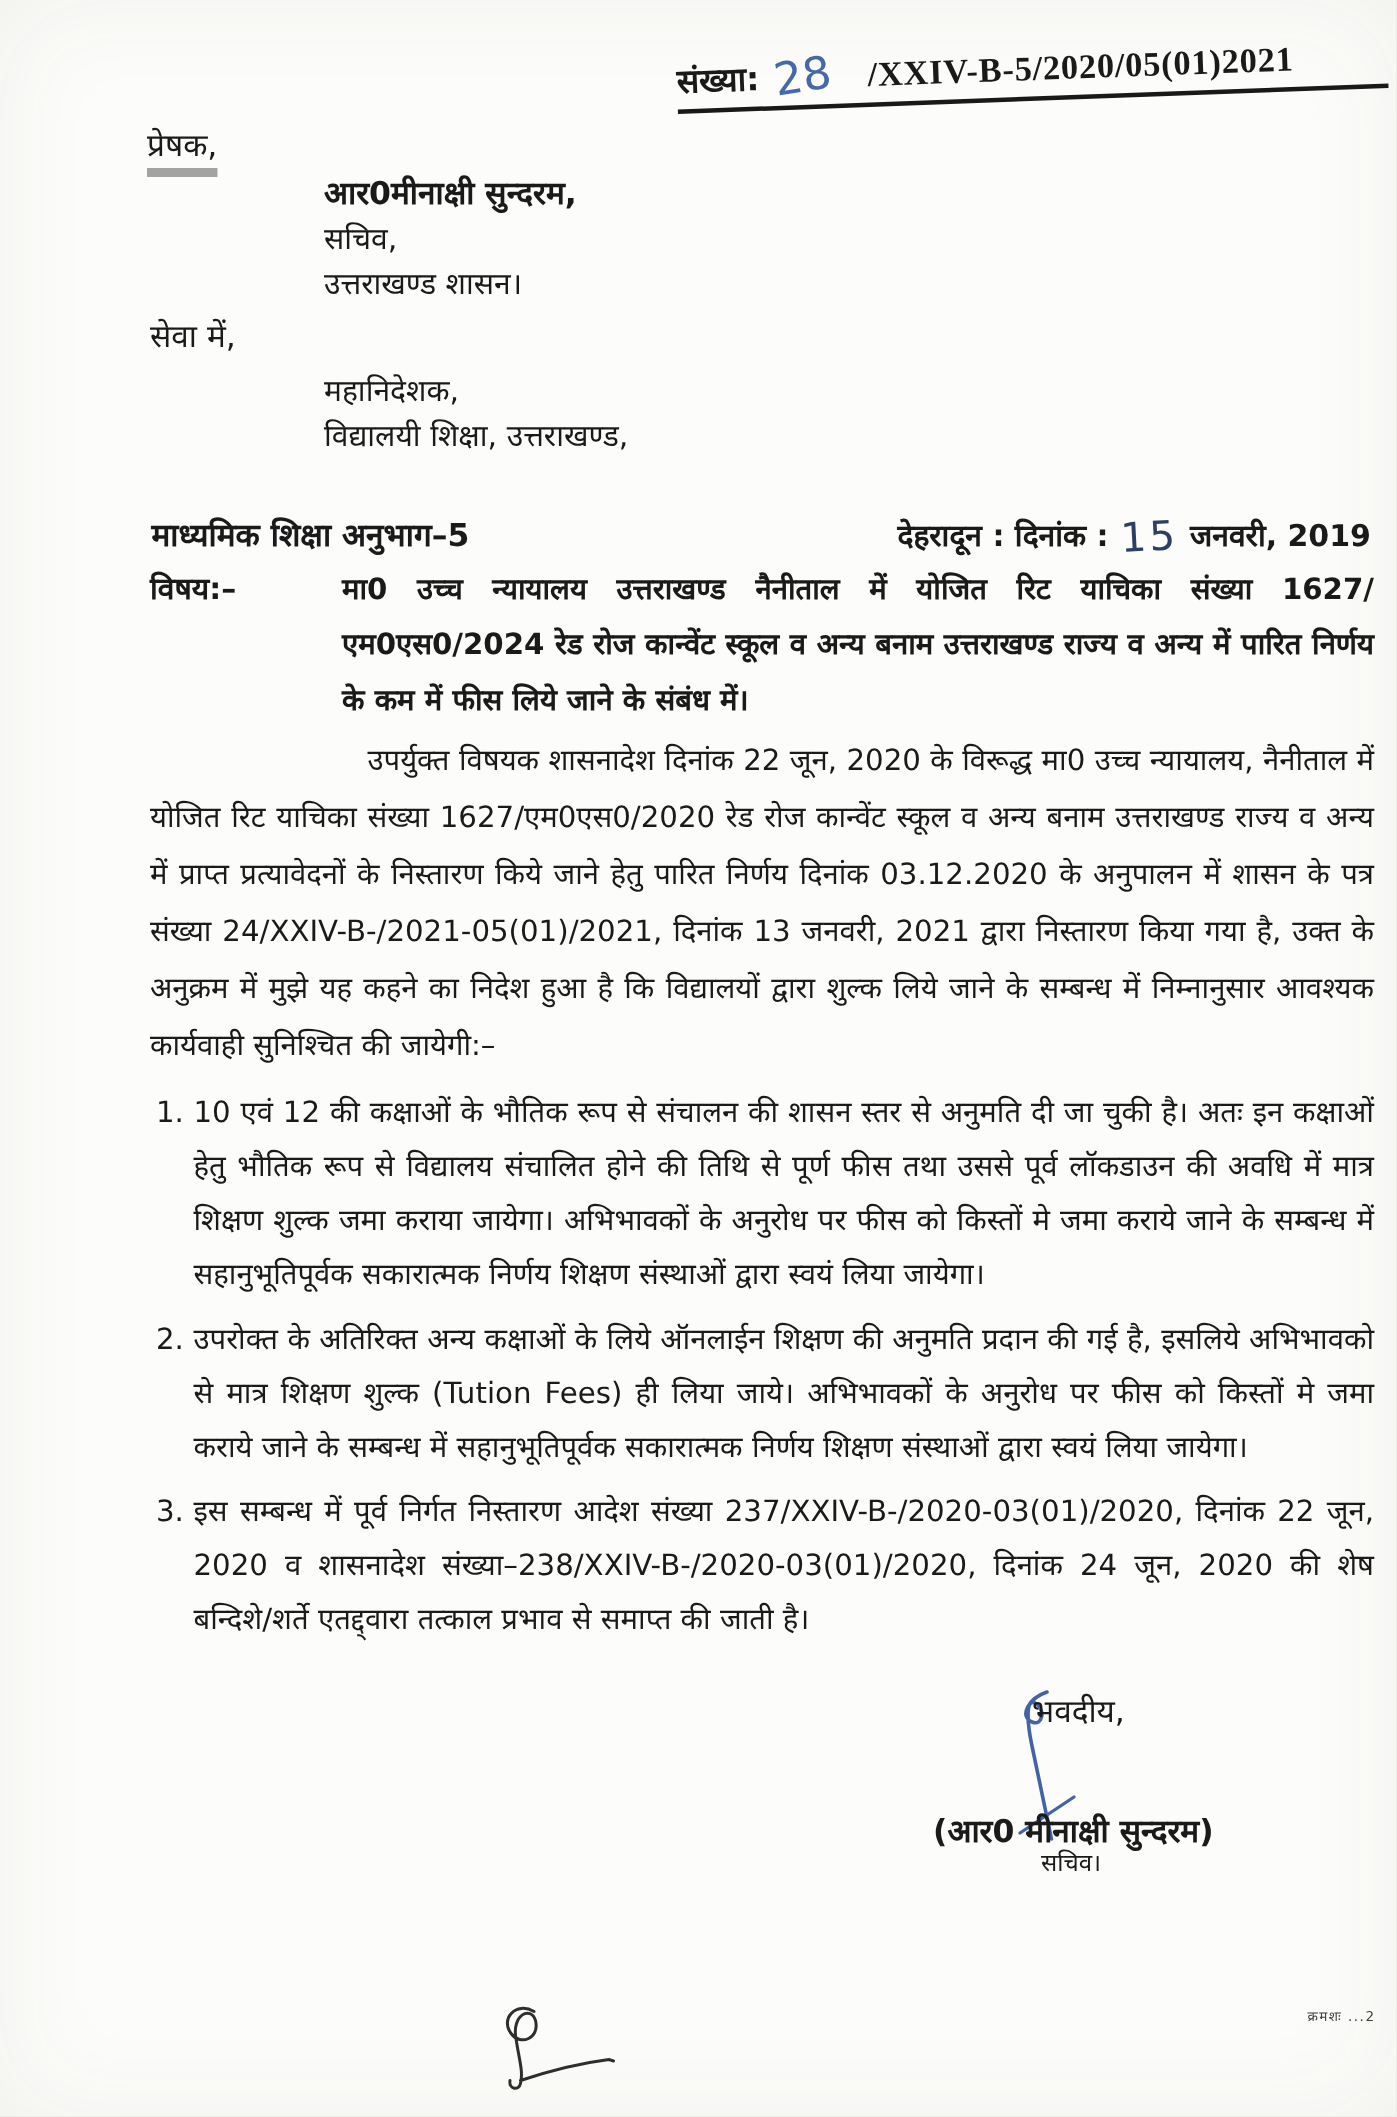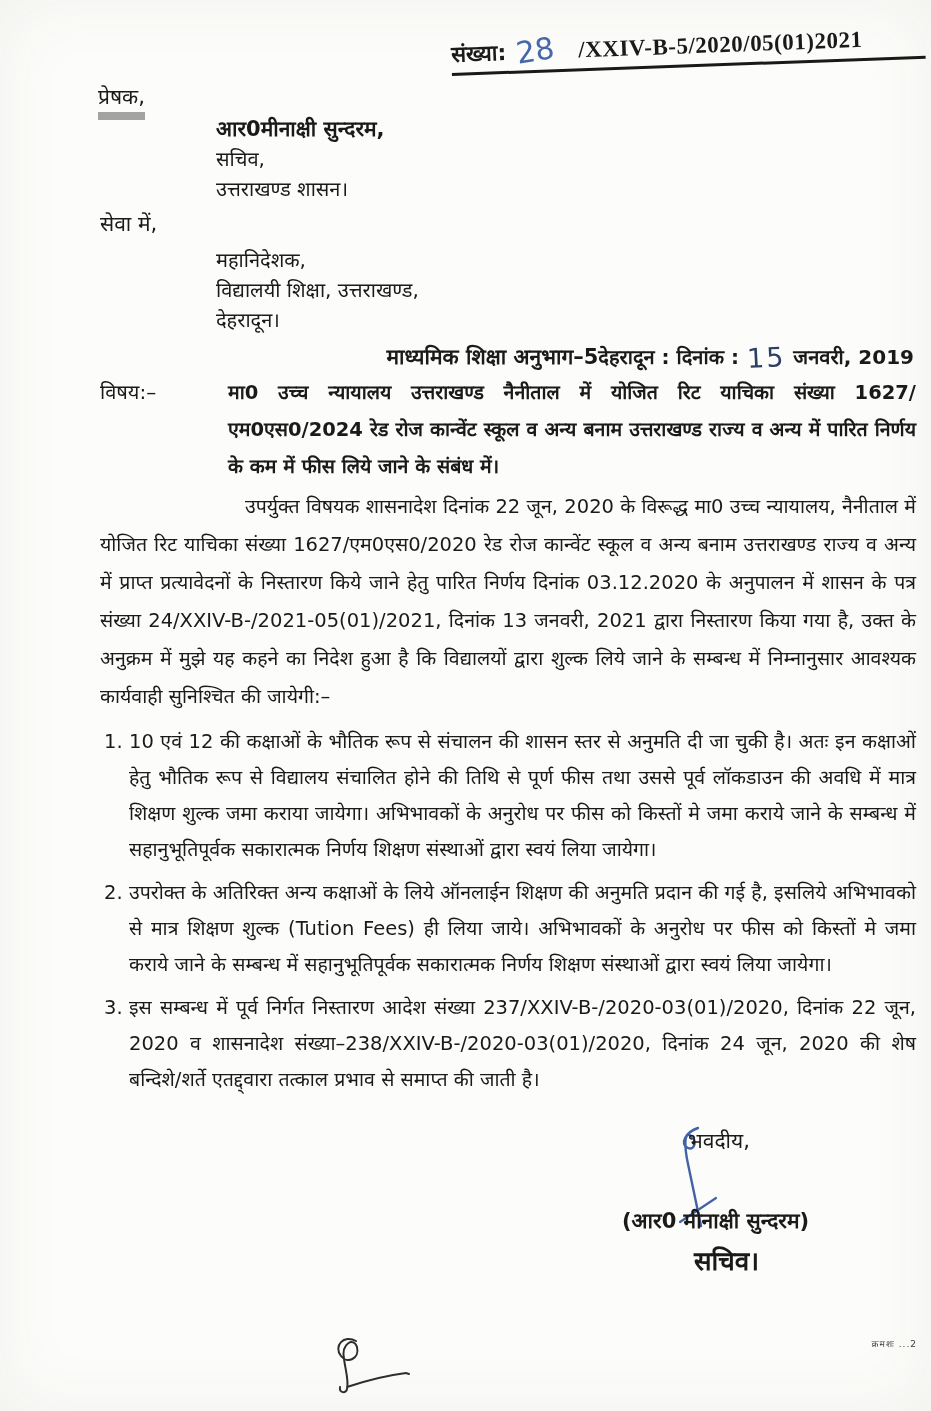--- a/index.html
+++ b/index.html
@@ -28,63 +28,63 @@
     vertical-align:-2px;line-height:18px;
   }
   .num-rest{
     font-family:"Liberation Serif","DejaVu Serif",serif;
     font-weight:bold;font-size:23px;letter-spacing:.5px;
   }
 
   
   .preshak{
     position:absolute;top:82px;left:98px;font-size:21px;
-    border-bottom:8px solid #a3a3a3;padding-bottom:2px;
+    border-bottom:6px solid #a3a3a3;padding-bottom:2px;
   }
   .addr{position:absolute;left:216px;font-size:20px;line-height:30px;}
   .from-block{top:114px;}
   .from-block .addr-line.first{font-weight:bold;font-size:21px;}
   .seva{position:absolute;top:209px;left:100px;font-size:21px;}
   .to-block{top:245px;}
 
   
   .meta-row{
     position:absolute;top:342px;left:101px;right:17px;
-    display:flex;justify-content:flex-end;align-items:baseline;
+    display:flex;justify-content:space-between;align-items:baseline;
   }
   .section-name{font-weight:bold;font-size:21px;}
   .place-date{font-size:20px;font-weight:bold;white-space:nowrap;}
   .hand-date{
     display:inline-block;font-size:27px;font-weight:normal;
     color:#2d3f63;letter-spacing:2px;margin:0 8px 0 8px;
     vertical-align:-3px;transform:rotate(-3deg);
   }
 
   
   .flow{position:absolute;top:374px;left:100px;width:816px;}
   .subject-row{display:flex;}
-  .subject-label{width:128px;flex:none;font-weight:normal;font-size:20px;line-height:37px;}
+  .subject-label{width:128px;flex:none;font-weight:bold;font-size:20px;line-height:37px;}
   .subject-text{flex:1;font-weight:bold;font-size:19.5px;line-height:37px;text-align:justify;}
   .salutation{margin-top:13px;font-size:21px;}
   .body-par{
     margin-top:3px;font-size:19.5px;line-height:38px;
     text-align:justify;text-indent:145px;
   }
   .list{margin-top:8px;}
   .list-item{
     position:relative;padding-left:29px;margin-bottom:7px;
     font-size:19.5px;line-height:36px;text-align:justify;
   }
   .list-num{position:absolute;left:4px;top:0;}
 
   
   .signoff{position:relative;margin-top:24px;height:168px;}
   .closing{position:absolute;left:588px;top:4px;font-size:21px;}
   .sig-name{position:absolute;left:522px;top:84px;font-size:21px;font-weight:bold;white-space:nowrap;}
-  .sig-desig{position:absolute;left:594px;top:120px;font-size:26px;font-weight:bold;}
+  .sig-desig{position:absolute;left:594px;top:108px;font-size:16px;font-weight:normal;}
   .signature-svg{position:absolute;left:556px;top:-2px;pointer-events:none;}
 
   
   .bottom-mark{position:absolute;left:316px;top:1334px;}
   .footer-note{
     position:absolute;right:14px;top:1337px;
     font-size:9px;color:#3d3d3d;letter-spacing:1px;
     filter:blur(.3px);
   }
 </style>
@@ -101,21 +101,20 @@
   <div class="addr from-block">
     <div class="addr-line first">आर0मीनाक्षी सुन्दरम,</div>
     <div class="addr-line">सचिव,</div>
     <div class="addr-line">उत्तराखण्ड शासन।</div>
   </div>
 
   <div class="seva">सेवा में,</div>
   <div class="addr to-block">
     <div class="addr-line">महानिदेशक,</div>
     <div class="addr-line">विद्यालयी शिक्षा, उत्तराखण्ड,</div>
-    <div class="addr-line">देहरादून।</div>
   </div>
 
   <div class="meta-row">
     <span class="section-name">माध्यमिक शिक्षा अनुभाग–5</span>
     <span class="place-date">
       <span>देहरादून : दिनांक :</span><span class="hand-date">15</span><span>जनवरी, 2019</span>
     </span>
   </div>
 
   <div class="flow">

